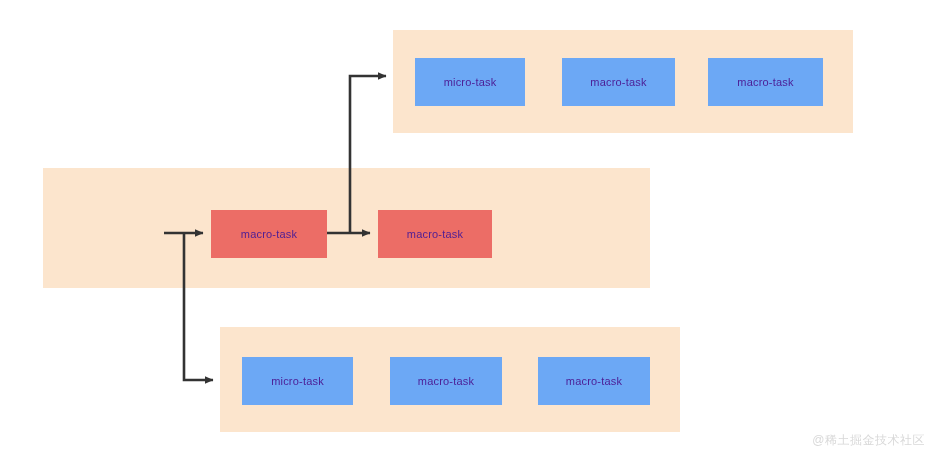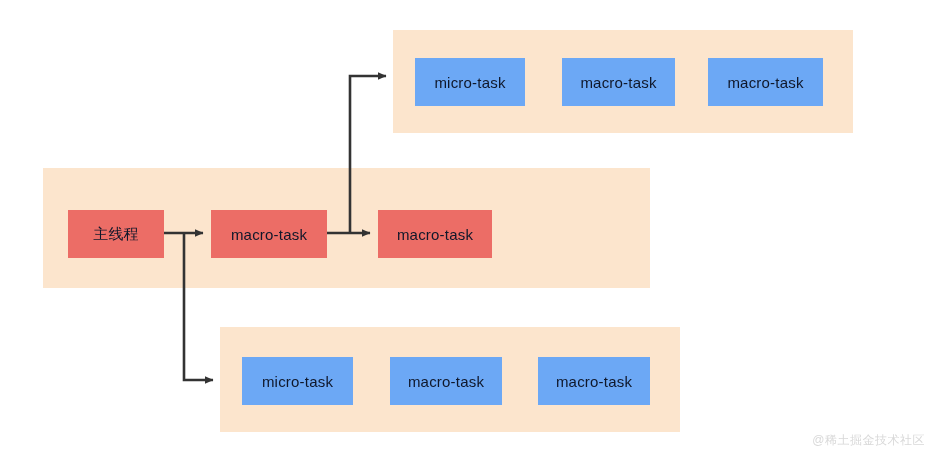--- a/index.html
+++ b/index.html
@@ -23,22 +23,22 @@
   }
   #band-top    { left: 393px; top: 30px;  width: 460px; height: 103px; }
   #band-middle { left: 43px;  top: 168px; width: 607px; height: 120px; }
   #band-bottom { left: 220px; top: 327px; width: 460px; height: 105px; }
 
   .task-box {
     position: absolute;
     display: flex;
     align-items: center;
     justify-content: center;
-    color: #0f172a;
-    font-size: 15px;
+    color: #4c1d95;
+    font-size: 11px;
     letter-spacing: 0.2px;
     white-space: nowrap;
     box-sizing: border-box;
   }
   .task-box.blue { background: #6ca8f5; }
   .task-box.red  { background: #ec6d66; }
 
   
   #top-box-0 { left: 415px; top: 58px; width: 110px; height: 48px; }
   #top-box-1 { left: 562px; top: 58px; width: 113px; height: 48px; }
@@ -79,21 +79,20 @@
 <div id="diagram-root">
 
   <div class="band" id="band-top"></div>
   <div class="band" id="band-middle"></div>
   <div class="band" id="band-bottom"></div>
 
   <div class="task-box blue" id="top-box-0">micro-task</div>
   <div class="task-box blue" id="top-box-1">macro-task</div>
   <div class="task-box blue" id="top-box-2">macro-task</div>
 
-  <div class="task-box red" id="mid-box-0">主线程</div>
   <div class="task-box red" id="mid-box-1">macro-task</div>
   <div class="task-box red" id="mid-box-2">macro-task</div>
 
   <div class="task-box blue" id="bot-box-0">micro-task</div>
   <div class="task-box blue" id="bot-box-1">macro-task</div>
   <div class="task-box blue" id="bot-box-2">macro-task</div>
 
   <svg id="connectors" viewBox="0 0 937 457">
     <defs>
       <marker id="arrowhead" markerWidth="9" markerHeight="8" refX="8.5" refY="4" orient="auto" markerUnits="userSpaceOnUse">

